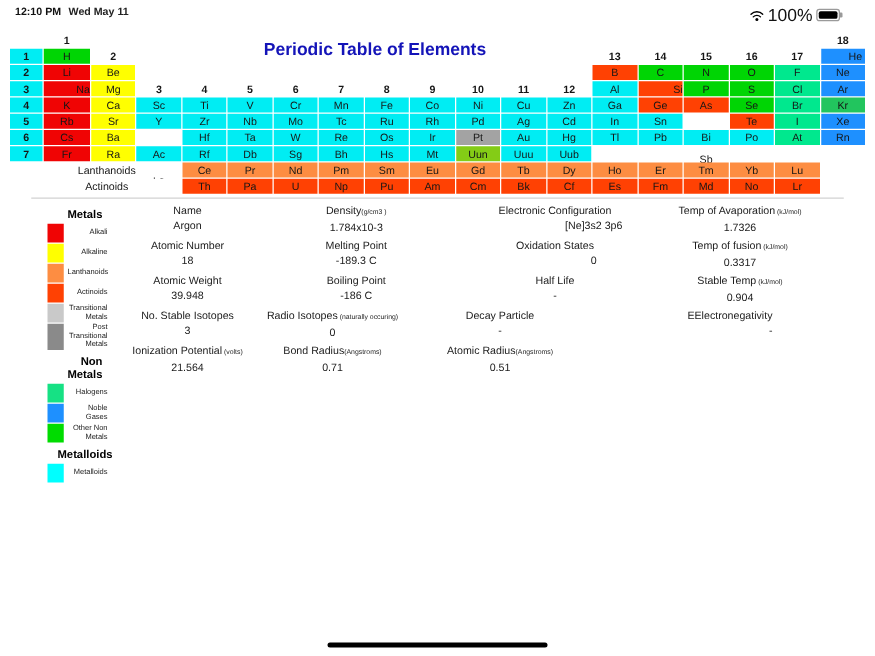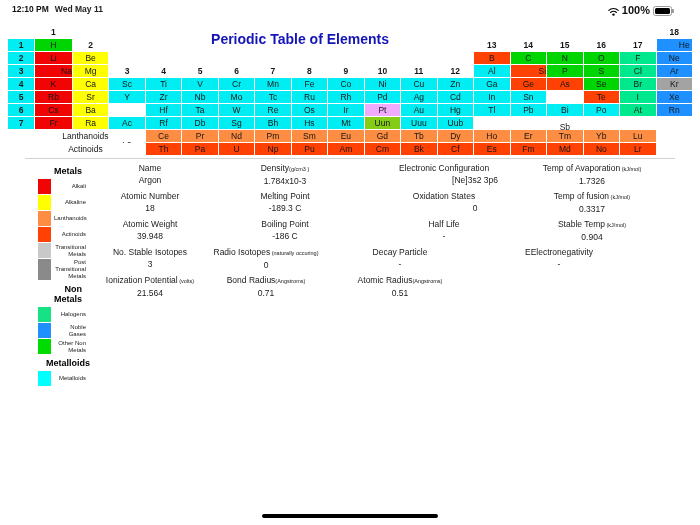--- a/index.html
+++ b/index.html
@@ -3,21 +3,21 @@
 <meta charset="utf-8">
 <style>
   html,body{margin:0;padding:0;}
   body{width:700px;height:525px;position:relative;overflow:hidden;background:#fff;
        font-family:"Liberation Sans", sans-serif;color:#111;}
 
   
   .status-left{position:absolute;top:4px;left:12px;font-size:8.5px;display:flex;gap:6px;align-items:center;}
   .status-time{font-weight:700;}
   .status-date{font-weight:600;color:#222;}
-  .status-right{position:absolute;top:4px;right:28px;display:flex;align-items:flex-end;gap:3px;font-size:11px;font-weight:700;}
+  .status-right{position:absolute;top:4px;right:28px;display:flex;align-items:center;gap:3px;font-size:14px;font-weight:400;}
   .battery{display:inline-block;width:17px;height:8px;border:1px solid #9a9a9a;border-radius:2.5px;position:relative;}
   .battery::after{content:'';position:absolute;right:-3px;top:2px;width:2px;height:3.5px;background:#9a9a9a;border-radius:0 1px 1px 0;}
   .battery-fill{position:absolute;top:1px;left:1px;right:1px;bottom:1px;background:#000;border-radius:1.5px;}
 
   
   .main-title{position:absolute;left:150px;top:31px;width:300px;text-align:center;
               font-size:14px;font-weight:700;}
 
   
   .ptable{position:absolute;left:8px;top:27px;width:684px;display:grid;
@@ -38,21 +38,21 @@
   .legend-swatch{width:13px;align-self:stretch;flex:none;}
   .legend-label{margin-left:3px;width:32px;font-size:6px;line-height:7px;color:#222;}
 
   
   .details{position:absolute;left:0;top:163px;width:700px;}
   .drow{position:relative;height:28px;}
   .dcell{position:absolute;width:190px;text-align:center;}
   .dc0{left:55px;}  .dc1{left:190px;}  .dc2{left:349px;}  .dc3{left:497px;}
   .r4 .dc1,.r5 .dc1{left:171px;}
   .r4 .dc2,.r5 .dc2{left:305px;}
-  .r4 .dc3,.r5 .dc3{left:464px;}
+  .r4 .dc3,.r5 .dc3{left:428px;text-align:right;}
   .dlabel{font-size:8.5px;color:#1a1a1a;line-height:11px;}
   .dsub{font-size:5.5px;color:#1a1a1a;}
   .dvalue{font-size:8.5px;color:#1a1a1a;margin-top:1px;line-height:11px;}
   .val-left{text-align:center;padding-left:62px;}
 
   
   .home-bar{position:absolute;left:262px;top:514px;width:176px;height:4px;background:#000;border-radius:2px;}
 </style>
 </head>
 <body>
@@ -126,21 +126,21 @@
     <div class="pcell" style="grid-area: 5 / 9; background: rgb(0, 237, 243);">Fe</div>
     <div class="pcell" style="grid-area: 5 / 10; background: rgb(0, 237, 243);">Co</div>
     <div class="pcell" style="grid-area: 5 / 11; background: rgb(0, 237, 243);">Ni</div>
     <div class="pcell" style="grid-area: 5 / 12; background: rgb(0, 237, 243);">Cu</div>
     <div class="pcell" style="grid-area: 5 / 13; background: rgb(0, 237, 243);">Zn</div>
     <div class="pcell" style="grid-area: 5 / 14; background: rgb(0, 237, 243);">Ga</div>
     <div class="pcell" style="grid-area: 5 / 15; background: rgb(255, 65, 3);">Ge</div>
     <div class="pcell" style="grid-area: 5 / 16; background: rgb(255, 65, 3);">As</div>
     <div class="pcell" style="grid-area: 5 / 17; background: rgb(0, 213, 4);">Se</div>
     <div class="pcell" style="grid-area: 5 / 18; background: rgb(0, 232, 142);">Br</div>
-    <div class="pcell" style="grid-area: 5 / 19; background: #a3a3a3;">Kr</div>
+    <div class="pcell" style="grid-area: 5 / 19; background: #22c55e;">Kr</div>
     <div class="pcell phdr" style="grid-area: 6 / 1; background: rgb(0, 237, 243);">5</div>
     <div class="pcell" style="grid-area: 6 / 2; background: rgb(240, 4, 4);">Rb</div>
     <div class="pcell" style="grid-area: 6 / 3; background: rgb(255, 255, 0);">Sr</div>
     <div class="pcell" style="grid-area: 6 / 4; background: rgb(0, 237, 243);">Y</div>
     <div class="pcell" style="grid-area: 6 / 5; background: rgb(0, 237, 243);">Zr</div>
     <div class="pcell" style="grid-area: 6 / 6; background: rgb(0, 237, 243);">Nb</div>
     <div class="pcell" style="grid-area: 6 / 7; background: rgb(0, 237, 243);">Mo</div>
     <div class="pcell" style="grid-area: 6 / 8; background: rgb(0, 237, 243);">Tc</div>
     <div class="pcell" style="grid-area: 6 / 9; background: rgb(0, 237, 243);">Ru</div>
     <div class="pcell" style="grid-area: 6 / 10; background: rgb(0, 237, 243);">Rh</div>
@@ -156,21 +156,21 @@
     <div class="pcell phdr" style="grid-area: 7 / 1; background: rgb(0, 237, 243);">6</div>
     <div class="pcell" style="grid-area: 7 / 2; background: rgb(240, 4, 4);">Cs</div>
     <div class="pcell" style="grid-area: 7 / 3; background: rgb(255, 255, 0);">Ba</div>
     <div class="pcell" style="grid-area: 7 / 4; background: rgb(0, 237, 243); margin-top: 40px;">La</div>
     <div class="pcell" style="grid-area: 7 / 5; background: rgb(0, 237, 243);">Hf</div>
     <div class="pcell" style="grid-area: 7 / 6; background: rgb(0, 237, 243);">Ta</div>
     <div class="pcell" style="grid-area: 7 / 7; background: rgb(0, 237, 243);">W</div>
     <div class="pcell" style="grid-area: 7 / 8; background: rgb(0, 237, 243);">Re</div>
     <div class="pcell" style="grid-area: 7 / 9; background: rgb(0, 237, 243);">Os</div>
     <div class="pcell" style="grid-area: 7 / 10; background: rgb(0, 237, 243);">Ir</div>
-    <div class="pcell" style="grid-area: 7 / 11; background: #f0abfc;">Pt</div>
+    <div class="pcell" style="grid-area: 7 / 11; background: #a3a3a3;">Pt</div>
     <div class="pcell" style="grid-area: 7 / 12; background: rgb(0, 237, 243);">Au</div>
     <div class="pcell" style="grid-area: 7 / 13; background: rgb(0, 237, 243);">Hg</div>
     <div class="pcell" style="grid-area: 7 / 14; background: rgb(0, 237, 243);">Tl</div>
     <div class="pcell" style="grid-area: 7 / 15; background: rgb(0, 237, 243);">Pb</div>
     <div class="pcell" style="grid-area: 7 / 16; background: rgb(0, 237, 243);">Bi</div>
     <div class="pcell" style="grid-area: 7 / 17; background: rgb(0, 237, 243);">Po</div>
     <div class="pcell" style="grid-area: 7 / 18; background: rgb(0, 232, 142);">At</div>
     <div class="pcell" style="grid-area: 7 / 19; background: rgb(30, 144, 255);">Rn</div>
     <div class="pcell phdr" style="grid-area: 8 / 1; background: rgb(0, 237, 243);">7</div>
     <div class="pcell" style="grid-area: 8 / 2; background: rgb(240, 4, 4);">Fr</div>

